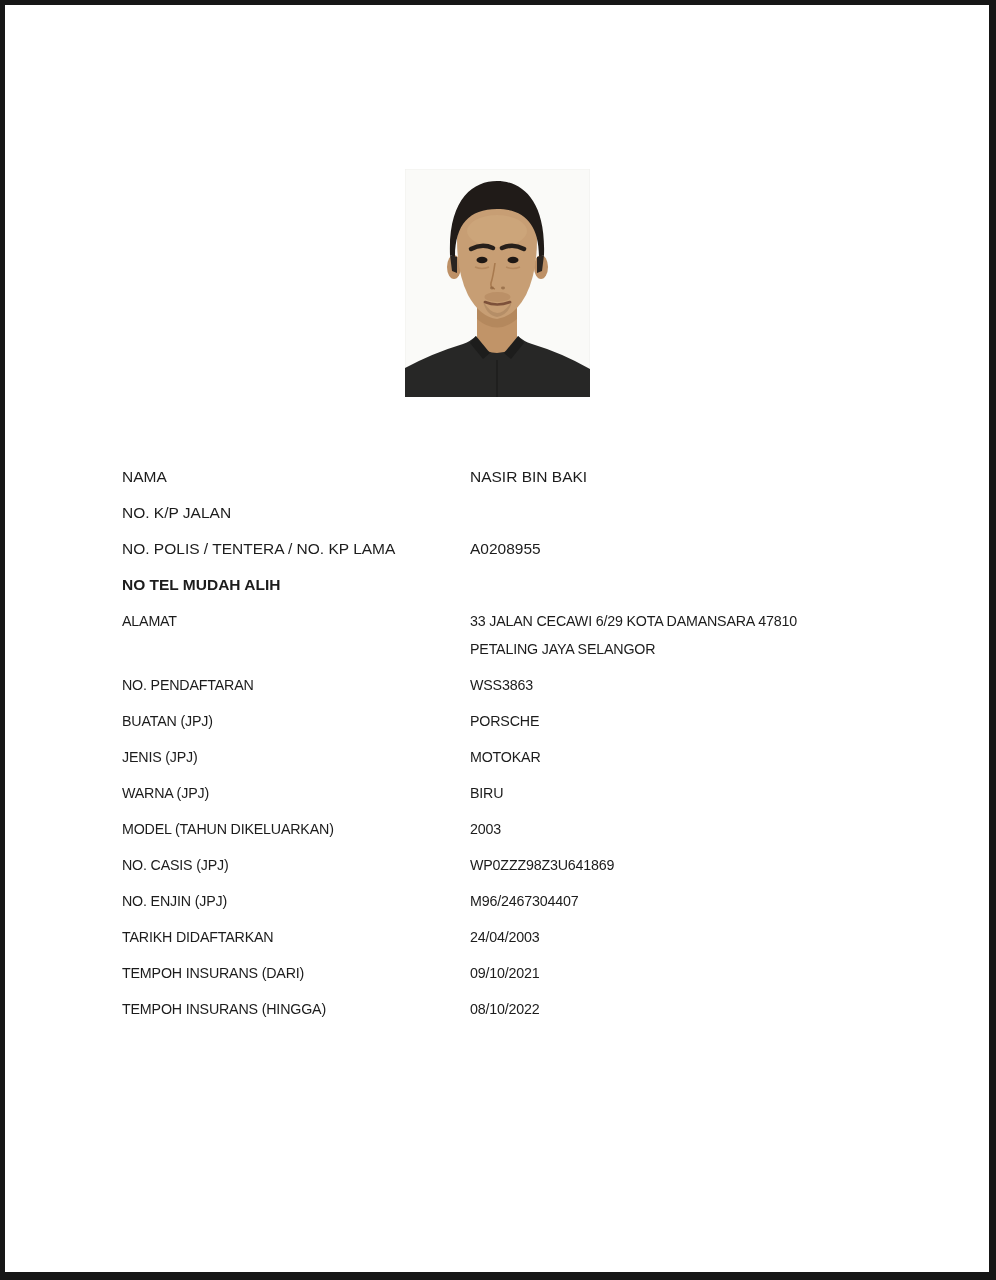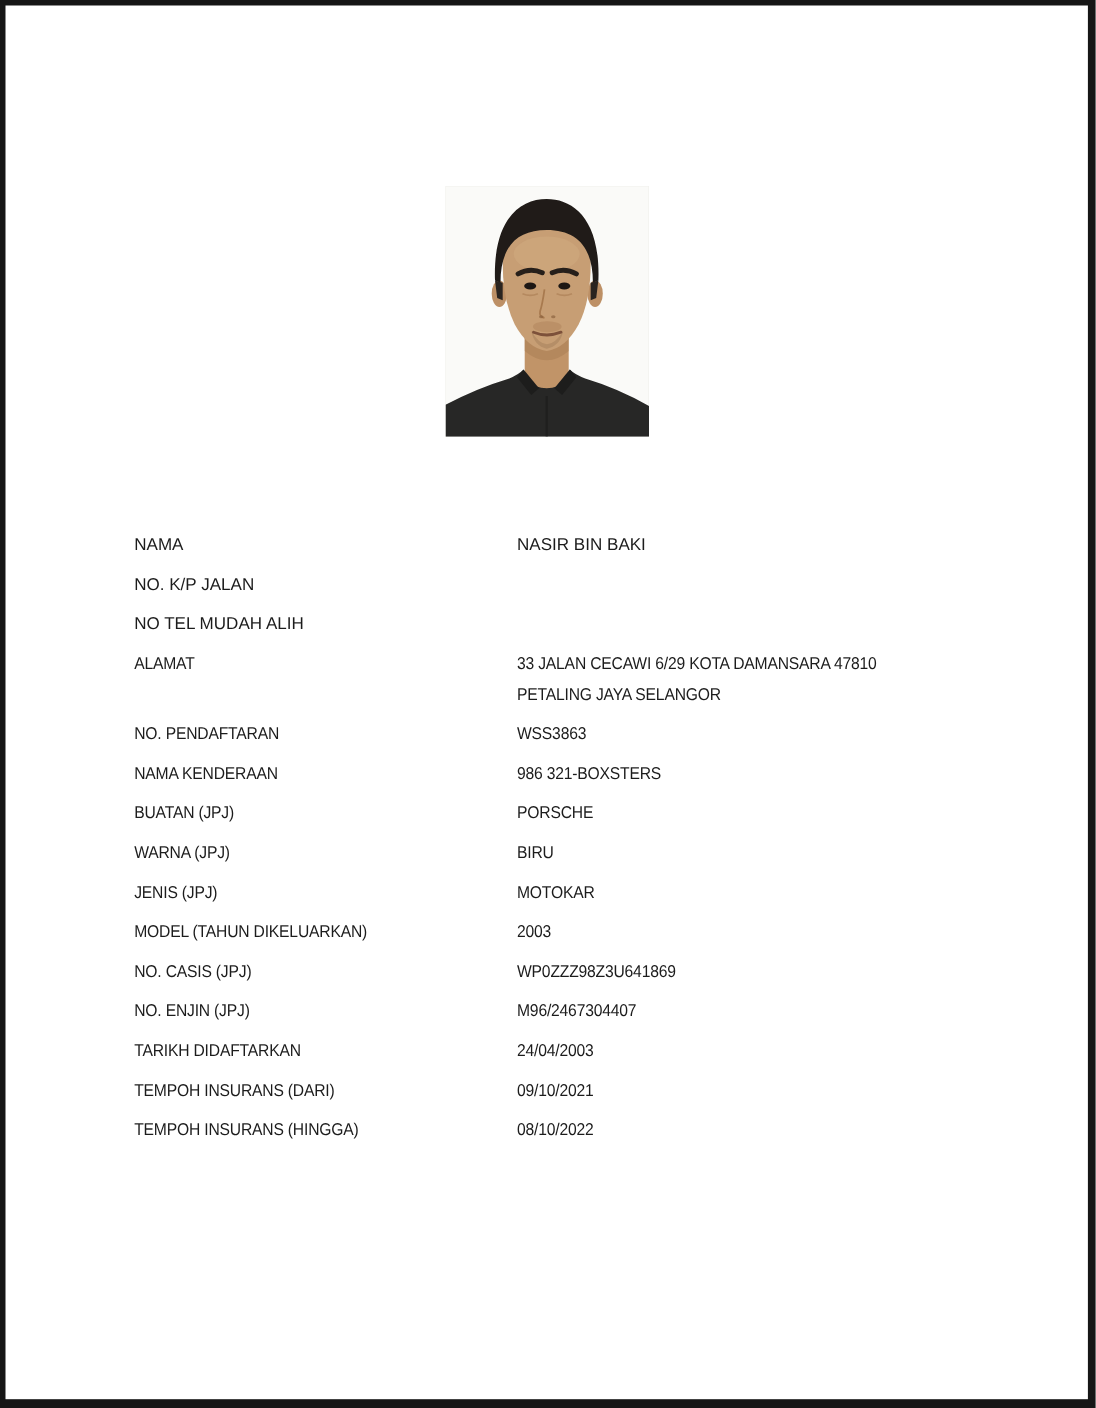--- a/index.html
+++ b/index.html
@@ -17,34 +17,34 @@
   }
   .photo {
     position: absolute;
     left: 400px; top: 164px;
     width: 185px; height: 228px;
     background: #fafaf8;
   }
   .photo svg { display: block; }
   .fields {
     position: absolute;
-    left: 117px; top: 477px;
+    left: 117px; top: 458px;
     width: 800px;
   }
   .row {
     display: flex;
     align-items: flex-start;
     font-size: 15.5px;
     line-height: 28px;
     margin-bottom: 8px;
     color: var(--ink, #1c1c1c);
   }
   .row .label { width: 348px; flex: none; white-space: nowrap; }
   .row .value { width: 410px; }
-  .row.bold .label { font-weight: normal; }
+  .row.bold .label { font-weight: bold; }
   .row.narrow .label,
   .row.narrow .value {
     transform: scaleX(0.92);
     transform-origin: 0 50%;
     letter-spacing: -0.2px;
   }
 </style>
 </head>
 <body>
 
@@ -97,53 +97,53 @@
   <div class="fields">
   <div class="row">
     <div class="label">NAMA</div>
     <div class="value">NASIR BIN BAKI</div>
   </div>
 
   <div class="row">
     <div class="label">NO. K/P JALAN</div>
   </div>
 
+  <div class="row">
+    <div class="label">NO. POLIS / TENTERA / NO. KP LAMA</div>
+    <div class="value">A0208955</div>
+  </div>
 
   <div class="row bold">
     <div class="label">NO TEL MUDAH ALIH</div>
   </div>
 
   <div class="row narrow">
     <div class="label">ALAMAT</div>
     <div class="value">33 JALAN CECAWI 6/29 KOTA DAMANSARA 47810 PETALING JAYA SELANGOR</div>
   </div>
 
   <div class="row narrow">
     <div class="label">NO. PENDAFTARAN</div>
     <div class="value">WSS3863</div>
   </div>
 
-  <div class="row narrow">
-    <div class="label">NAMA KENDERAAN</div>
-    <div class="value">986 321-BOXSTERS</div>
-  </div>
 
   <div class="row narrow">
     <div class="label">BUATAN (JPJ)</div>
     <div class="value">PORSCHE</div>
   </div>
 
   <div class="row narrow">
-    <div class="label">WARNA (JPJ)</div>
-    <div class="value">BIRU</div>
+    <div class="label">JENIS (JPJ)</div>
+    <div class="value">MOTOKAR</div>
   </div>
 
   <div class="row narrow">
-    <div class="label">JENIS (JPJ)</div>
-    <div class="value">MOTOKAR</div>
+    <div class="label">WARNA (JPJ)</div>
+    <div class="value">BIRU</div>
   </div>
 
   <div class="row narrow">
     <div class="label">MODEL (TAHUN DIKELUARKAN)</div>
     <div class="value">2003</div>
   </div>
 
   <div class="row narrow">
     <div class="label">NO. CASIS (JPJ)</div>
     <div class="value">WP0ZZZ98Z3U641869</div>

